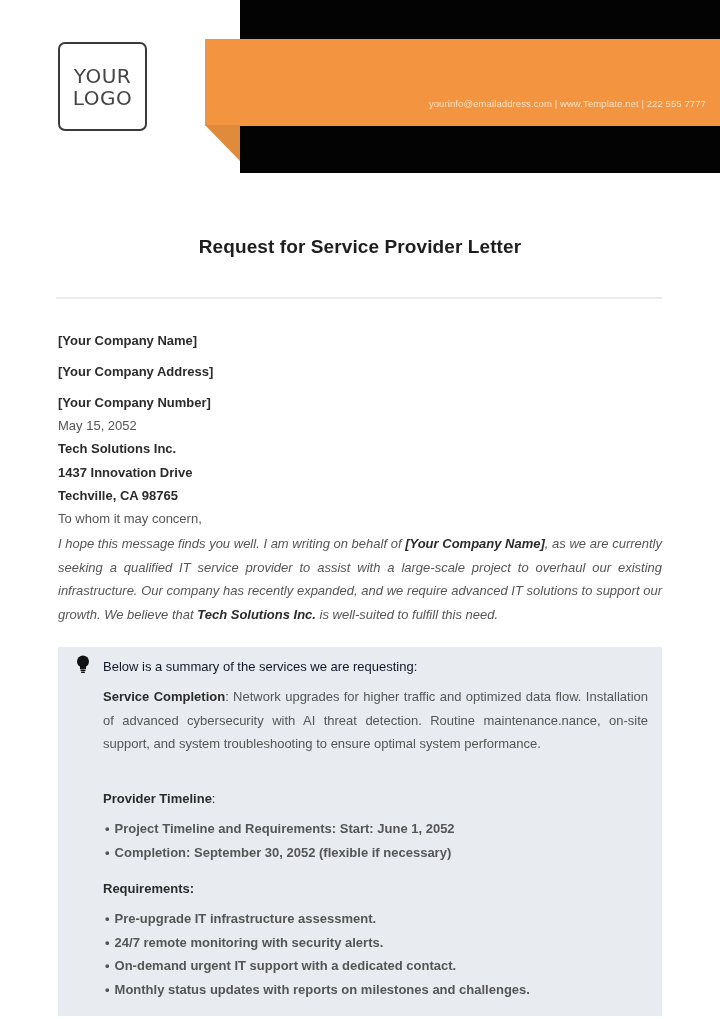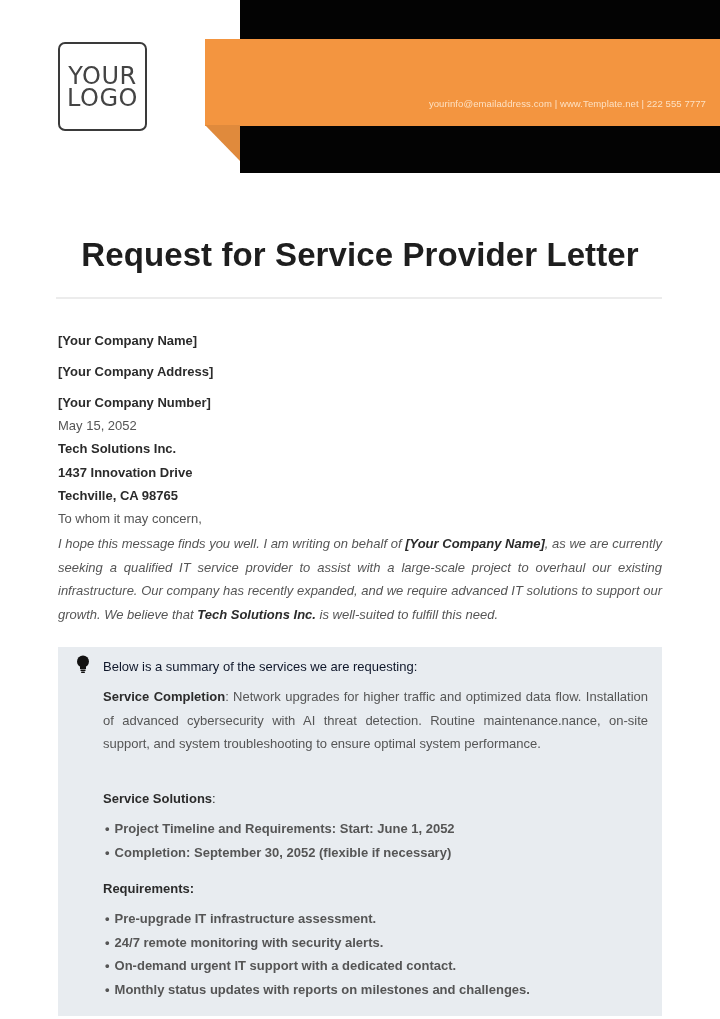--- a/index.html
+++ b/index.html
@@ -7,23 +7,23 @@
   body { position: relative; font-family: "Liberation Sans", "DejaVu Sans", sans-serif; color: #3a3a3a; }
 
   .hdr-black { position: absolute; left: 240px; top: 0; width: 480px; height: 173px; background: #030303; }
   .hdr-orange { position: absolute; left: 205px; top: 39px; width: 515px; height: 87px; background: #f39540; }
   .hdr-fold-wrap { position: absolute; left: 205px; top: 125px; width: 35px; height: 36px; overflow: hidden; }
   .hdr-fold-wrap svg { display: block; }
   .contact { position: absolute; right: 14px; top: 98px; font-size: 9.5px; color: #fde1c3; letter-spacing: 0.1px; white-space: nowrap; }
 
   .logo { position: absolute; left: 58px; top: 42px; width: 89px; height: 89px; border: 2px solid #3a3a3a; border-radius: 7px;
           display: flex; align-items: center; justify-content: center; text-align: center; background: #fff; }
-  .logo-text { font-size: 24px; line-height: 22px; color: #444; letter-spacing: 0.5px; white-space: pre-line; font-family: "DejaVu Sans", sans-serif; }
+  .logo-text { font-size: 20px; line-height: 22px; color: #444; letter-spacing: 0.5px; white-space: pre-line; font-family: "DejaVu Sans", sans-serif; }
 
-  .title { position: absolute; left: 0; top: 236px; width: 720px; text-align: center; font-size: 33px; font-weight: 700; color: #1e1e1e; letter-spacing: 0.1px; }
+  .title { position: absolute; left: 0; top: 236px; width: 720px; text-align: center; font-size: 19px; font-weight: 700; color: #1e1e1e; letter-spacing: 0.1px; }
   .divider { position: absolute; left: 56px; top: 297px; width: 606px; height: 2px; background: #ececec; }
 
   .meta { position: absolute; left: 58px; font-size: 13px; color: #2b2b2b; }
   .meta.b { font-weight: 700; }
   .meta.r { color: #555; }
 
   .para { position: absolute; left: 58px; top: 532px; width: 604px; font-size: 13px; line-height: 23.5px; color: #555; text-align: justify; font-style: italic; }
   .para b { color: #2b2b2b; }
 
   .callout { position: absolute; left: 58px; top: 647px; width: 604px; height: 369px; background: #e8ecf0; }
@@ -70,21 +70,21 @@
 <div class="callout">
   <svg class="bulb" viewBox="0 0 14 20">
     <circle cx="7" cy="6.5" r="6" fill="#111"></circle>
     <rect x="4" y="11" width="6" height="3" fill="#111"></rect>
     <rect x="4.5" y="14.5" width="5" height="1.5" fill="#111"></rect>
     <rect x="5" y="16.5" width="4" height="1.5" rx="0.7" fill="#111"></rect>
   </svg>
   <div class="c-intro">Below is a summary of the services we are requesting:</div>
   <p class="c-desc"><b>Service Completion</b><span>: Network upgrades for higher traffic and optimized data flow. Installation of advanced cybersecurity with AI threat detection. Routine maintenance.nance, on-site support, and system troubleshooting to ensure optimal system performance.</span></p>
 
-  <div class="c-head" style="top:144px"><span>Service Solutions</span><span style="font-weight:400">:</span></div>
+  <div class="c-head" style="top:144px"><span>Provider Timeline</span><span style="font-weight:400">:</span></div>
   <ul class="c-list" style="top:170px">
     <li>Project Timeline and Requirements: Start: June 1, 2052</li>
     <li>Completion: September 30, 2052 (flexible if necessary)</li>
   </ul>
 
   <div class="c-head" style="top:234px">Requirements:</div>
   <ul class="c-list" style="top:260px">
     <li>Pre-upgrade IT infrastructure assessment.</li>
     <li>24/7 remote monitoring with security alerts.</li>
     <li>On-demand urgent IT support with a dedicated contact.</li>

